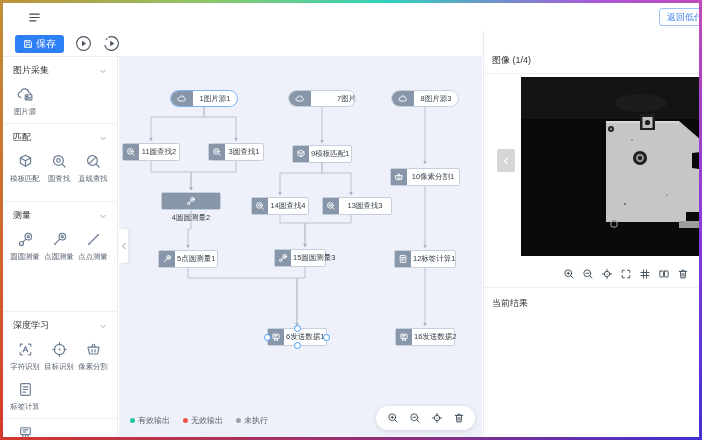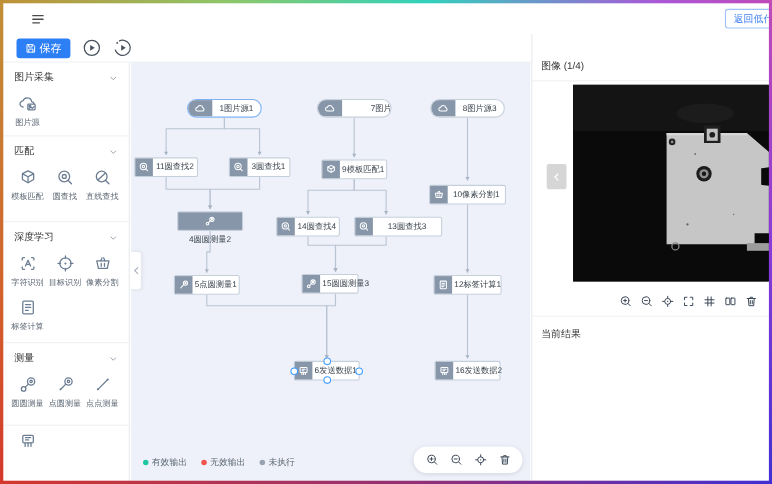--- a/index.html
+++ b/index.html
@@ -166,67 +166,20 @@
                 <circle cx="7" cy="7" r="4.6"></circle>
                 <path d="M4.2 9.6l5.6-5.2M10.4 10.4l2.8 2.8"></path>
               </svg>
             </span>
             <span class="sb-lb">直线查找</span>
           </div>
         </div>
       </div>
       <div class="sb-sec">
         <div class="sb-title">
-          <span>深度学习</span>
-          <svg class="chev" width="8" height="8" viewBox="0 0 16 16" fill="none" stroke="currentColor" stroke-width="1.8">
-            <path d="M3 6l5 5 5-5"></path>
-          </svg>
-        </div>
-        <div class="sb-items">
-          <div class="sb-item">
-            <span class="sb-ic">
-              <svg width="17" height="17" viewBox="0 0 16 16" fill="none" stroke="currentColor" stroke-width="1.1" stroke-linecap="round" stroke-linejoin="round">
-                <path d="M3 5V3.8A.8.8 0 0 1 3.8 3H5M11 3h1.2a.8.8 0 0 1 .8.8V5M13 11v1.2a.8.8 0 0 1-.8.8H11M5 13H3.8a.8.8 0 0 1-.8-.8V11"></path>
-                <path d="M5.8 10.2l2.2-5 2.2 5M6.7 8.7h2.6"></path>
-              </svg>
-            </span>
-            <span class="sb-lb">字符识别</span>
-          </div>
-          <div class="sb-item">
-            <span class="sb-ic">
-              <svg width="17" height="17" viewBox="0 0 16 16" fill="none" stroke="currentColor" stroke-width="1.1" stroke-linecap="round" stroke-linejoin="round">
-                <circle cx="8" cy="8" r="4.8"></circle>
-                <circle cx="8" cy="8" r=".9" fill="currentColor" stroke="none"></circle>
-                <path d="M8 1.6v2.2M8 12.2v2.2M1.6 8h2.2M12.2 8h2.2"></path>
-              </svg>
-            </span>
-            <span class="sb-lb">目标识别</span>
-          </div>
-          <div class="sb-item">
-            <span class="sb-ic">
-              <svg width="17" height="17" viewBox="0 0 16 16" fill="none" stroke="currentColor" stroke-width="1.1" stroke-linecap="round" stroke-linejoin="round">
-                <path d="M2.8 5.8h10.4l-1.4 6.4H4.2z"></path>
-                <path d="M6.2 5.8L7.3 3.2M9.8 5.8L8.7 3.2M6.6 8v2.4M9.4 8v2.4"></path>
-              </svg>
-            </span>
-            <span class="sb-lb">像素分割</span>
-          </div>
-          <div class="sb-item">
-            <span class="sb-ic">
-              <svg width="17" height="17" viewBox="0 0 16 16" fill="none" stroke="currentColor" stroke-width="1.1" stroke-linecap="round" stroke-linejoin="round">
-                <rect x="3.5" y="2.5" width="9" height="11" rx="1"></rect>
-                <path d="M5.8 5.5h4.4M5.8 8h4.4M5.8 10.5h2.4"></path>
-              </svg>
-            </span>
-            <span class="sb-lb">标签计算</span>
-          </div>
-        </div>
-      </div>
-      <div class="sb-sec">
-        <div class="sb-title">
           <span>测量</span>
           <svg class="chev" width="8" height="8" viewBox="0 0 16 16" fill="none" stroke="currentColor" stroke-width="1.8">
             <path d="M3 6l5 5 5-5"></path>
           </svg>
         </div>
         <div class="sb-items">
           <div class="sb-item">
             <span class="sb-ic">
               <svg width="17" height="17" viewBox="0 0 16 16" fill="none" stroke="currentColor" stroke-width="1.1" stroke-linecap="round" stroke-linejoin="round">
                 <circle cx="10.6" cy="5.4" r="3.1"></circle>
@@ -250,20 +203,67 @@
           </div>
           <div class="sb-item">
             <span class="sb-ic">
               <svg width="17" height="17" viewBox="0 0 16 16" fill="none" stroke="currentColor" stroke-width="1.1" stroke-linecap="round" stroke-linejoin="round">
                 <path d="M4.2 11.8L11.8 4.2"></path>
                 <circle cx="3.8" cy="12.2" r=".9" fill="currentColor" stroke="none"></circle>
                 <circle cx="12.2" cy="3.8" r=".9" fill="currentColor" stroke="none"></circle>
               </svg>
             </span>
             <span class="sb-lb">点点测量</span>
+          </div>
+        </div>
+      </div>
+      <div class="sb-sec">
+        <div class="sb-title">
+          <span>深度学习</span>
+          <svg class="chev" width="8" height="8" viewBox="0 0 16 16" fill="none" stroke="currentColor" stroke-width="1.8">
+            <path d="M3 6l5 5 5-5"></path>
+          </svg>
+        </div>
+        <div class="sb-items">
+          <div class="sb-item">
+            <span class="sb-ic">
+              <svg width="17" height="17" viewBox="0 0 16 16" fill="none" stroke="currentColor" stroke-width="1.1" stroke-linecap="round" stroke-linejoin="round">
+                <path d="M3 5V3.8A.8.8 0 0 1 3.8 3H5M11 3h1.2a.8.8 0 0 1 .8.8V5M13 11v1.2a.8.8 0 0 1-.8.8H11M5 13H3.8a.8.8 0 0 1-.8-.8V11"></path>
+                <path d="M5.8 10.2l2.2-5 2.2 5M6.7 8.7h2.6"></path>
+              </svg>
+            </span>
+            <span class="sb-lb">字符识别</span>
+          </div>
+          <div class="sb-item">
+            <span class="sb-ic">
+              <svg width="17" height="17" viewBox="0 0 16 16" fill="none" stroke="currentColor" stroke-width="1.1" stroke-linecap="round" stroke-linejoin="round">
+                <circle cx="8" cy="8" r="4.8"></circle>
+                <circle cx="8" cy="8" r=".9" fill="currentColor" stroke="none"></circle>
+                <path d="M8 1.6v2.2M8 12.2v2.2M1.6 8h2.2M12.2 8h2.2"></path>
+              </svg>
+            </span>
+            <span class="sb-lb">目标识别</span>
+          </div>
+          <div class="sb-item">
+            <span class="sb-ic">
+              <svg width="17" height="17" viewBox="0 0 16 16" fill="none" stroke="currentColor" stroke-width="1.1" stroke-linecap="round" stroke-linejoin="round">
+                <path d="M2.8 5.8h10.4l-1.4 6.4H4.2z"></path>
+                <path d="M6.2 5.8L7.3 3.2M9.8 5.8L8.7 3.2M6.6 8v2.4M9.4 8v2.4"></path>
+              </svg>
+            </span>
+            <span class="sb-lb">像素分割</span>
+          </div>
+          <div class="sb-item">
+            <span class="sb-ic">
+              <svg width="17" height="17" viewBox="0 0 16 16" fill="none" stroke="currentColor" stroke-width="1.1" stroke-linecap="round" stroke-linejoin="round">
+                <rect x="3.5" y="2.5" width="9" height="11" rx="1"></rect>
+                <path d="M5.8 5.5h4.4M5.8 8h4.4M5.8 10.5h2.4"></path>
+              </svg>
+            </span>
+            <span class="sb-lb">标签计算</span>
           </div>
         </div>
       </div>
       <div class="sb-sec">
         <div class="sb-items">
           <div class="sb-item">
             <span class="sb-ic">
               <svg width="17" height="17" viewBox="0 0 16 16" fill="none" stroke="currentColor" stroke-width="1.1" stroke-linecap="round" stroke-linejoin="round">
                 <rect x="3.5" y="3.5" width="9" height="6.5" rx="1"></rect>
                 <path d="M5.5 10v3M8 10v3M10.5 10v3M5.8 5.5h4.4M5.8 7.5h2.6"></path>
@@ -409,21 +409,21 @@
       <div class="node rect" style="left: 132px; top: 140px; width: 58px;">
         <span class="n-ic">
           <svg width="10" height="10" viewBox="0 0 16 16" fill="none" stroke="currentColor" stroke-width="1.5" stroke-linecap="round" stroke-linejoin="round">
             <circle cx="7" cy="7" r="4.6"></circle>
             <circle cx="7" cy="7" r="1.7"></circle>
             <path d="M10.4 10.4l2.8 2.8"></path>
           </svg>
         </span>
         <span class="n-lb">14圆查找4</span>
       </div>
-      <div class="node rect" style="left: 203px; top: 140px; width: 80px;">
+      <div class="node rect" style="left: 203px; top: 140px; width: 70px;">
         <span class="n-ic">
           <svg width="10" height="10" viewBox="0 0 16 16" fill="none" stroke="currentColor" stroke-width="1.5" stroke-linecap="round" stroke-linejoin="round">
             <circle cx="7" cy="7" r="4.6"></circle>
             <circle cx="7" cy="7" r="1.7"></circle>
             <path d="M10.4 10.4l2.8 2.8"></path>
           </svg>
         </span>
         <span class="n-lb">13圆查找3</span>
       </div>
       <div class="node rect" style="left: 39px; top: 193px; width: 60px;">

